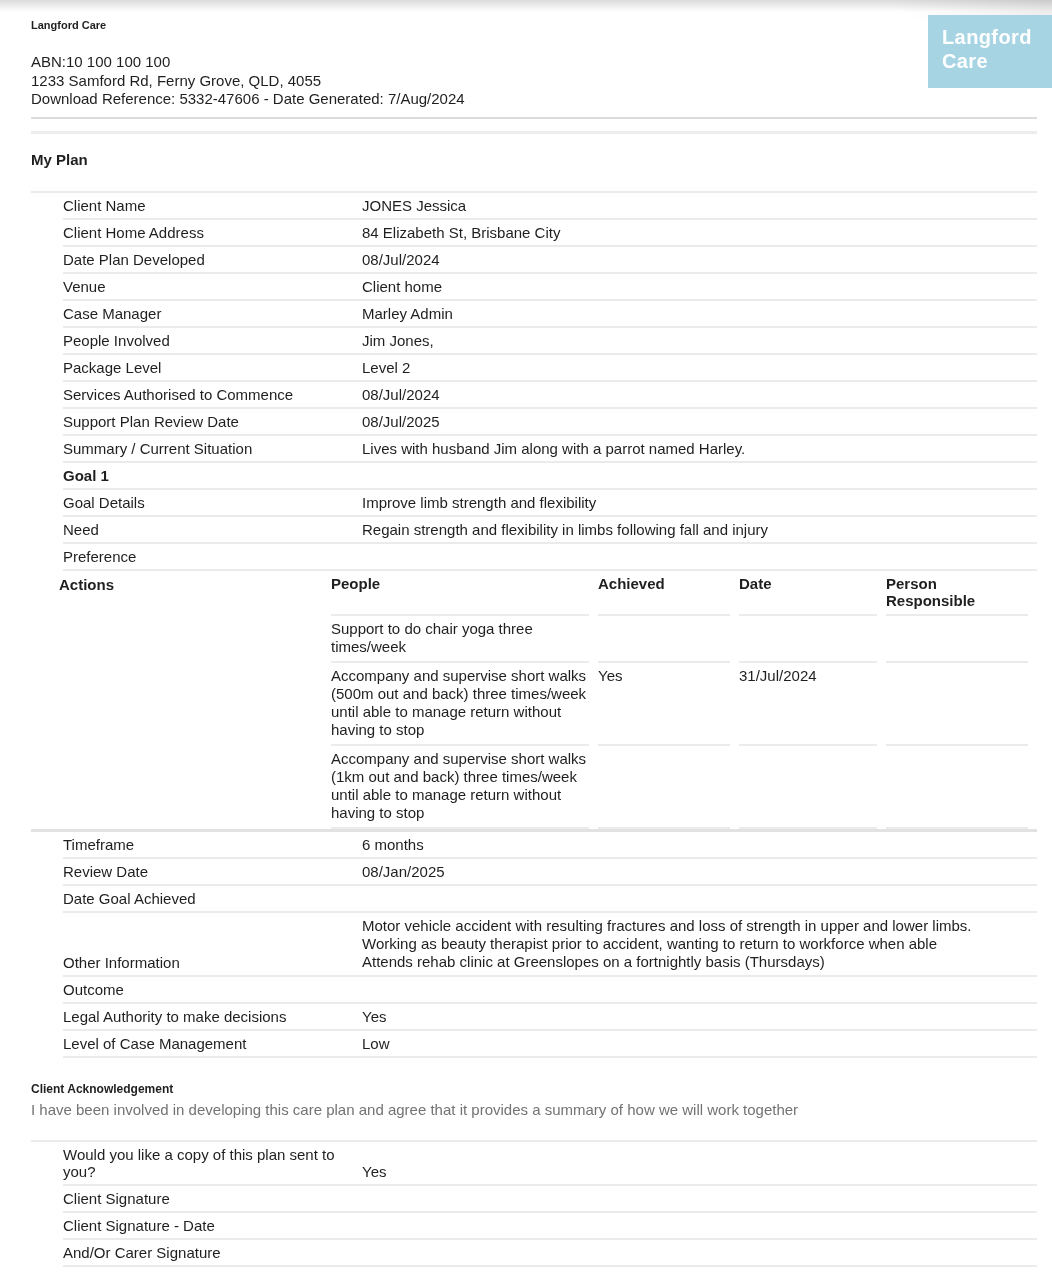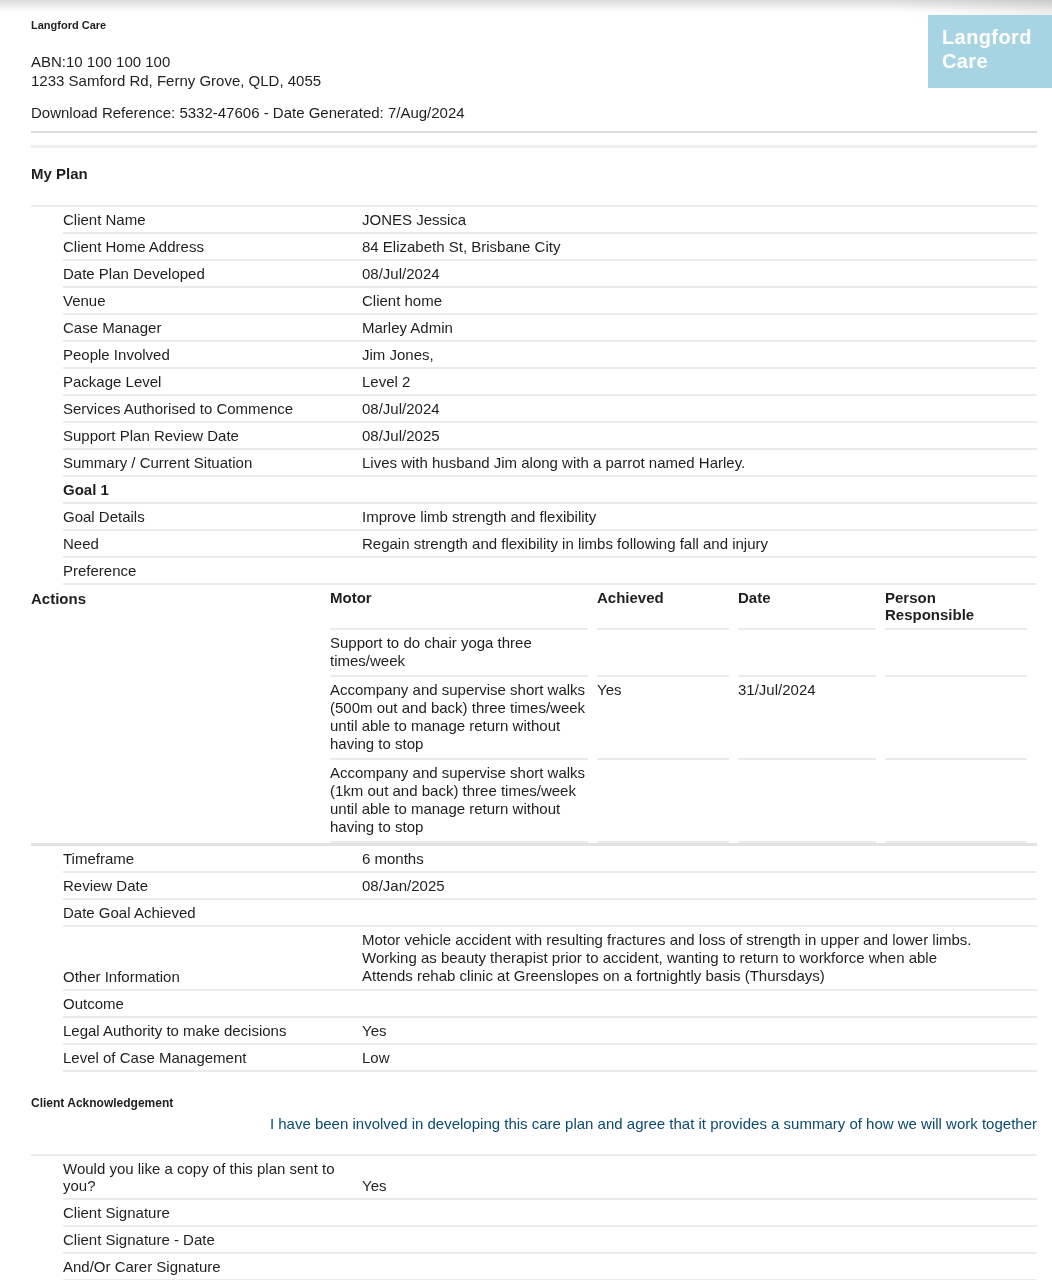--- a/index.html
+++ b/index.html
@@ -21,21 +21,21 @@
     position: absolute; top: 0; right: 0; width: 240px; height: 46px;
     background: linear-gradient(215deg, rgba(0,0,0,0.08), rgba(0,0,0,0) 55%);
     pointer-events: none;
   }
   .content { margin-left: 31px; width: 1006px; position: relative; }
 
   
   .company-title { font-size: 11px; font-weight: bold; padding-top: 19px; }
   .abn-line { margin-top: 21px; line-height: 19px; }
   .addr-line { line-height: 19px; }
-  .dl-ref { margin-top: 14px; line-height: 18px; }
+  .dl-ref { line-height: 18px; }
   .rule1 { margin-top: 9px; height: 2px; background: #dcdcdc; }
   .rule2 { margin-top: 12px; height: 3px; background: #ededed; }
   .logo-box {
     position: absolute; left: 897px; top: 15px; width: 134px; height: 73px;
     padding: 10px 0 0 14px; line-height: 24px;
     font-size: 20px; font-weight: bold; letter-spacing: 0.4px;
   }
 
   
   .plan-title { margin-top: 17px; font-size: 15px; font-weight: bold; }
@@ -43,21 +43,21 @@
   
   .kv-table { margin-top: 23px; border-top: 2px solid #ebebeb; }
   .row { display: flex; align-items: flex-end; border-bottom: 2px solid #ebebeb; padding: 4px 0 4px; min-height: 27px; margin-left: 32px; }
   .row .label { width: 299px; line-height: 17px; padding-right: 10px; }
   .row .value { flex: 1; line-height: 17px; }
   .row.section-row .label { font-weight: bold; }
   .multiline div { line-height: 18px; }
 
   
   .actions-block { display: flex; align-items: flex-start; border-bottom: 3px solid #e2e2e2; }
-  .actions-label { width: 299px; font-weight: bold; padding: 5px 10px 0 0; line-height: 17px; }
+  .actions-label { width: 299px; font-weight: bold; padding: 5px 10px 0 0; line-height: 17px; margin-left: 28px; }
   table.sub-table { width: 715px; margin-left: -9px; border-collapse: separate; border-spacing: 9px 0; table-layout: fixed; }
   table.sub-table th, table.sub-table td {
     text-align: left; vertical-align: top;
     border-bottom: 2px solid #ebebeb;
     padding: 4px 0 5px; line-height: 18px; font-size: 15px; font-weight: normal;
   }
   table.sub-table th { font-weight: bold; line-height: 17px; }
   .col-action { width: 258px; }
   .col-achieved { width: 132px; }
   .col-date { width: 138px; }
@@ -148,21 +148,21 @@
     <div class="row">
       <div class="label">Preference</div>
       <div class="value"></div>
     </div>
 
     <div class="actions-block">
       <div class="actions-label">Actions</div>
       <table class="sub-table">
         <tbody>
             <tr>
-          <th class="col-action">Motor</th>
+          <th class="col-action">People</th>
           <th class="col-achieved">Achieved</th>
           <th class="col-date">Date</th>
           <th class="col-person">Person Responsible</th>
         </tr>
         <tr>
           <td>Support to do chair yoga three times/week</td>
           <td></td>
           <td></td>
           <td></td>
         </tr>
@@ -210,21 +210,21 @@
       <div class="label">Legal Authority to make decisions</div>
       <div class="value">Yes</div>
     </div>
     <div class="row">
       <div class="label">Level of Case Management</div>
       <div class="value">Low</div>
     </div>
   </div>
 
   <div class="ack-title">Client Acknowledgement</div>
-  <div class="ack-statement" id="ack-statement" style="color: #0c4a6e; text-align: right;">I have been involved in developing this care plan and agree that it provides a summary of how we will work together</div>
+  <div class="ack-statement" id="ack-statement" style="color: #737373;">I have been involved in developing this care plan and agree that it provides a summary of how we will work together</div>
 
   <div class="ack-table">
     <div class="row">
       <div class="label">Would you like a copy of this plan sent to you?</div>
       <div class="value">Yes</div>
     </div>
     <div class="row">
       <div class="label">Client Signature</div>
       <div class="value"></div>
     </div>

